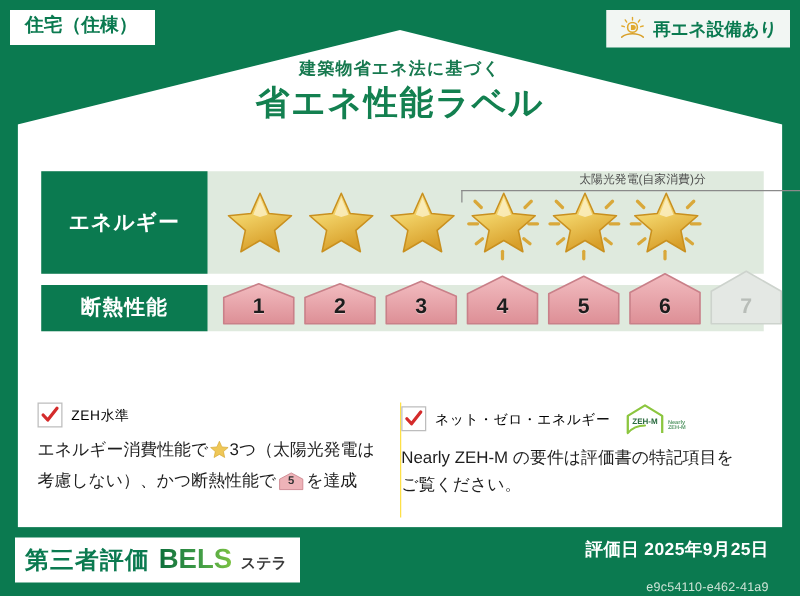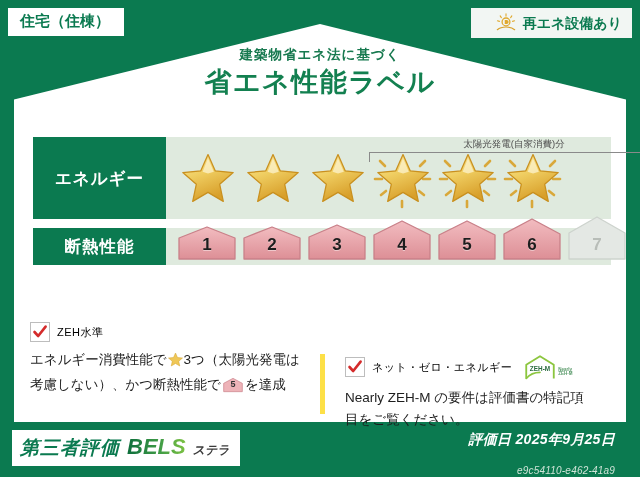--- a/index.html
+++ b/index.html
@@ -21,21 +21,21 @@
     padding:5px 14px 6px 12px;
     font-size:15px;font-weight:bold;color:#0b7a50;
     letter-spacing:0px;
     line-height:1.1;
     z-index:6;
   }
   
   .renew-badge{
     position:absolute;right:8px;top:8px;
     background:#f2f6f3;
-    padding:5px 10px 5px 24px;
+    padding:5px 10px 5px 10px;
     display:flex;align-items:center;gap:6px;
     z-index:6;
   }
   .renew-badge .txt{
     font-size:14px;font-weight:bold;color:#0b7a50;line-height:1;
   }
   .sun-ico{width:22px;height:20px;display:block;}
 
   
   .panel{
@@ -119,21 +119,21 @@
     text-shadow:0 1px 0 rgba(255,255,255,.45);
   }
   .hcell.off .hnum{color:#b8bdb8;text-shadow:none;}
 
   
   .cols{
     position:absolute;left:30px;top:322px;width:580px;height:92px;
     display:flex;z-index:4;
   }
   .col{width:50%;box-sizing:border-box;padding-right:14px;}
-  .col.right{padding-left:20px;border-left:5px solid #fde047;margin-top:32px;}
+  .col.right{border-left:1px solid #fde047;}
   .col-head{display:flex;align-items:center;gap:7px;margin-bottom:7px;}
   .chk{
     width:18px;height:18px;border:1px solid #bdbdbd;background:#fff;
     position:relative;flex:0 0 18px;
   }
   .chk svg{position:absolute;left:1px;top:1px;}
   .col-title{
     font-size:11px;font-weight:normal;color:#000000;letter-spacing:.5px;
     white-space:nowrap;
   }
@@ -144,21 +144,21 @@
   .inline-house{display:inline-block;vertical-align:-4px;margin:0 2px;position:relative;width:20px;height:16px;}
   .inline-house .n{
     position:absolute;left:0;right:0;bottom:1px;text-align:center;
     font-size:9px;font-weight:bold;color:#333;
   }
   .zehm-logo{margin-left:4px;display:flex;align-items:flex-end;gap:1px;}
   .zehm-sub{font-size:4.5px;color:#5a9a6a;line-height:1.05;font-weight:bold;padding-bottom:3px;}
 
   
   .footer{
-    position:absolute;left:0;bottom:0;width:640px;height:55px;z-index:5;font-style:italic;
+    position:absolute;left:0;bottom:0;width:640px;height:55px;z-index:5;
   }
   .bels{
     position:absolute;left:12px;top:8px;
     background:#fff;padding:4px 10px 5px 8px;
     display:flex;align-items:baseline;gap:7px;
   }
   .bels .daisan{font-size:19px;font-weight:bold;color:#0b7a50;letter-spacing:1px;}
   .bels .belstxt{
     font-size:22px;font-weight:bold;letter-spacing:0px;
     background:linear-gradient(90deg,#0d6e3c 0%,#3f9b46 55%,#7cc242 100%);

